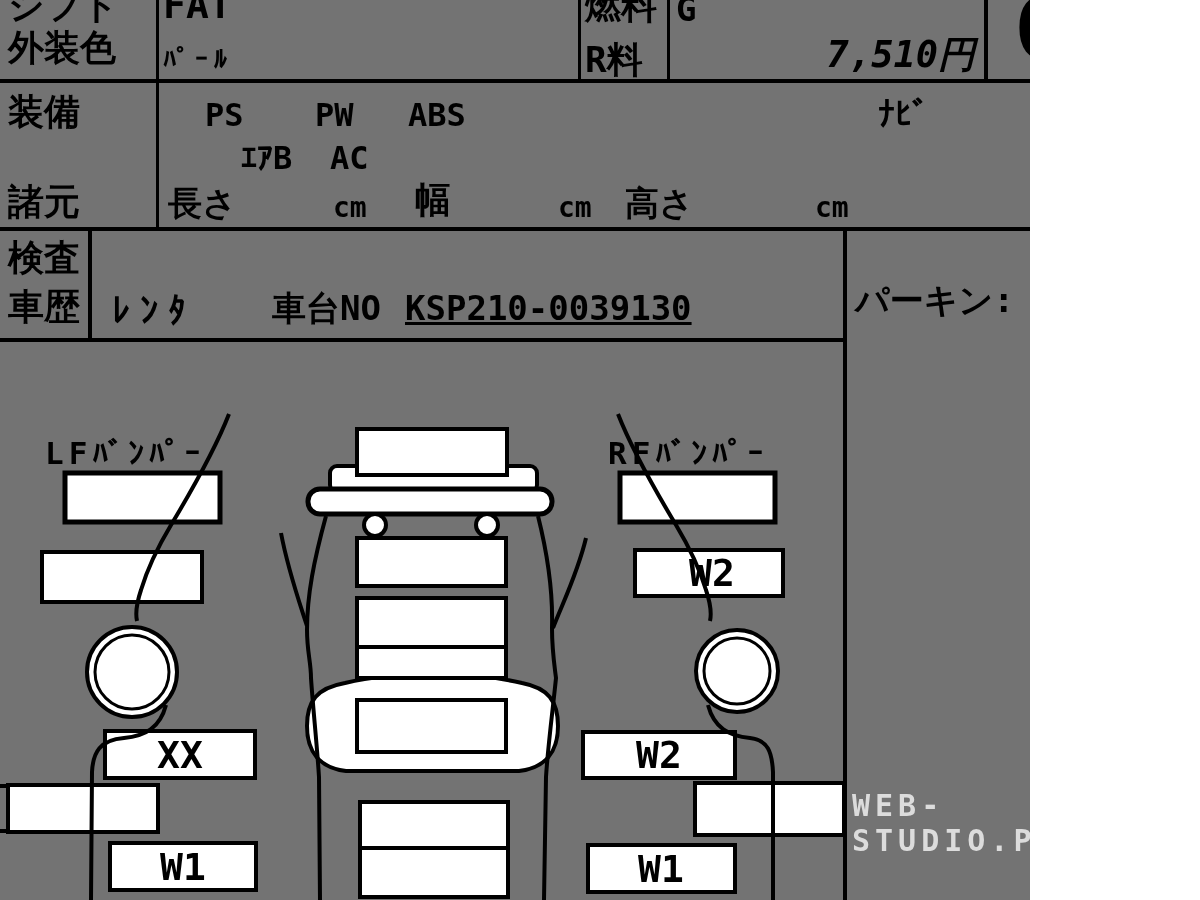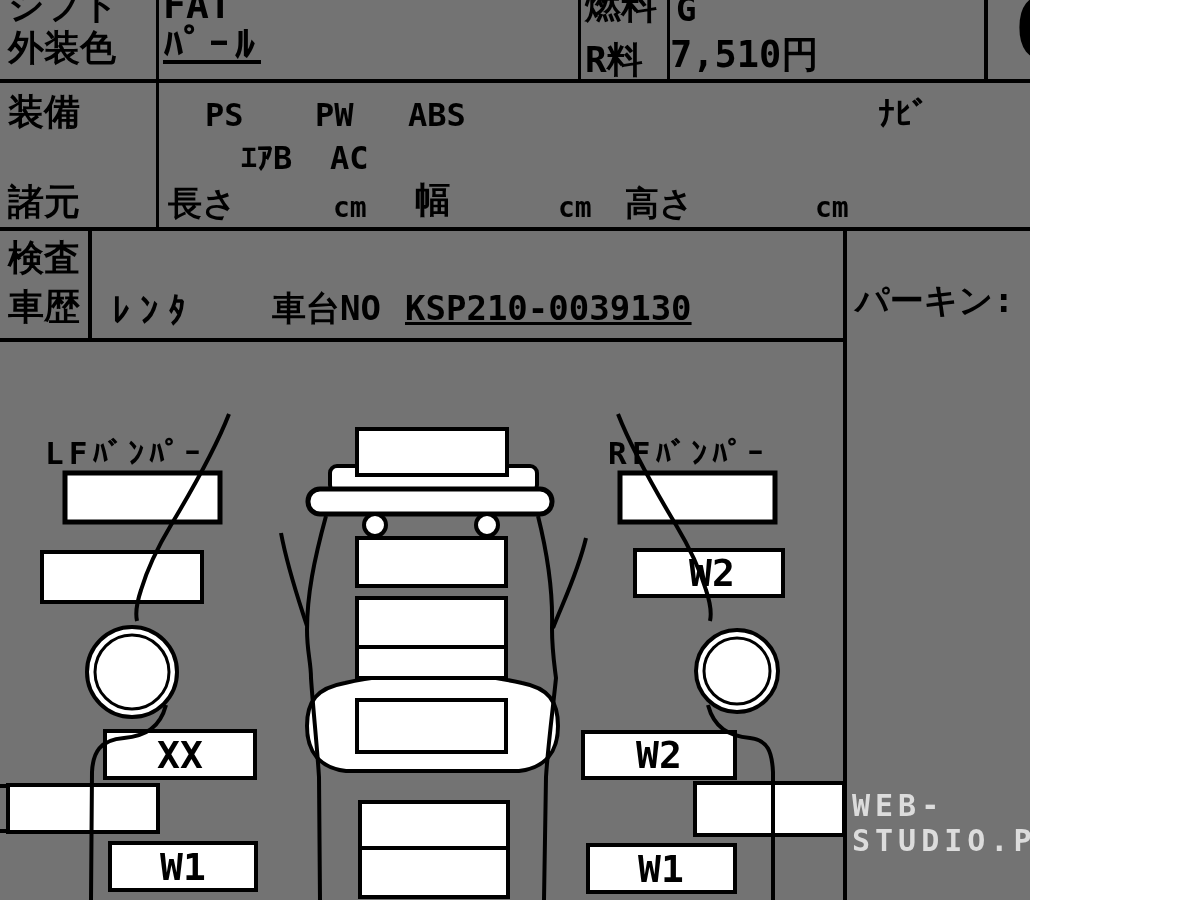--- a/index.html
+++ b/index.html
@@ -25,25 +25,25 @@
   <div class="vline" style="left:578px;top:0;width:3px;height:79px;"></div>
   <div class="vline" style="left:667px;top:0;width:3px;height:79px;"></div>
   <div class="vline" style="left:984px;top:0;width:4px;height:79px;"></div>
   <div class="vline" style="left:1092px;top:0;width:4px;height:79px;"></div>
   <div class="vline" style="left:88px;top:227px;width:4px;height:115px;"></div>
   <div class="vline" style="left:843px;top:227px;width:4px;height:673px;"></div>
 
   <div class="t" style="left:8px;top:-12px;font-size:36px;">シフト</div>
   <div class="t" style="left:163px;top:-14px;font-size:38px;">FAT</div>
   <div class="t" style="left:8px;top:30px;font-size:36px;">外装色</div>
-  <div class="t" style="left:163px;top:24px;font-size:40px;letter-spacing:6px;text-decoration:underline;">ﾊﾟｰﾙ</div>
+  <div class="t" style="left:163px;top:46px;font-size:26px;letter-spacing:6px;">ﾊﾟｰﾙ</div>
   <div class="t" style="left:585px;top:-12px;font-size:36px;">燃料</div>
   <div class="t" style="left:676px;top:-8px;font-size:34px;">G</div>
   <div class="t" style="left:585px;top:34px;font-size:36px;margin-top:8px;">R料</div>
-  <div class="t" style="left:670px;top:36px;width:305px;font-size:37px;">7,510円</div>
+  <div class="t" style="left:670px;top:36px;width:305px;text-align:right;font-size:37px;font-style:italic;">7,510円</div>
   <div class="t grade" style="left:985px;top:-14px;width:108px;text-align:center;">C</div>
   <div class="t grade" style="left:1096px;top:-14px;width:104px;text-align:center;">B</div>
 
   <div class="t" style="left:8px;top:94px;font-size:36px;">装備</div>
   <div class="t" style="left:205px;top:99px;font-size:32px;">PS</div>
   <div class="t" style="left:315px;top:99px;font-size:32px;">PW</div>
   <div class="t" style="left:408px;top:99px;font-size:32px;">ABS</div>
   <div class="t" style="left:205px;top:142px;font-size:32px;margin-left:36px;">ｴｱB</div>
   <div class="t" style="left:330px;top:142px;font-size:32px;">AC</div>
   <div class="t" style="left:878px;top:97px;font-size:34px;">ﾅﾋﾞ</div>

